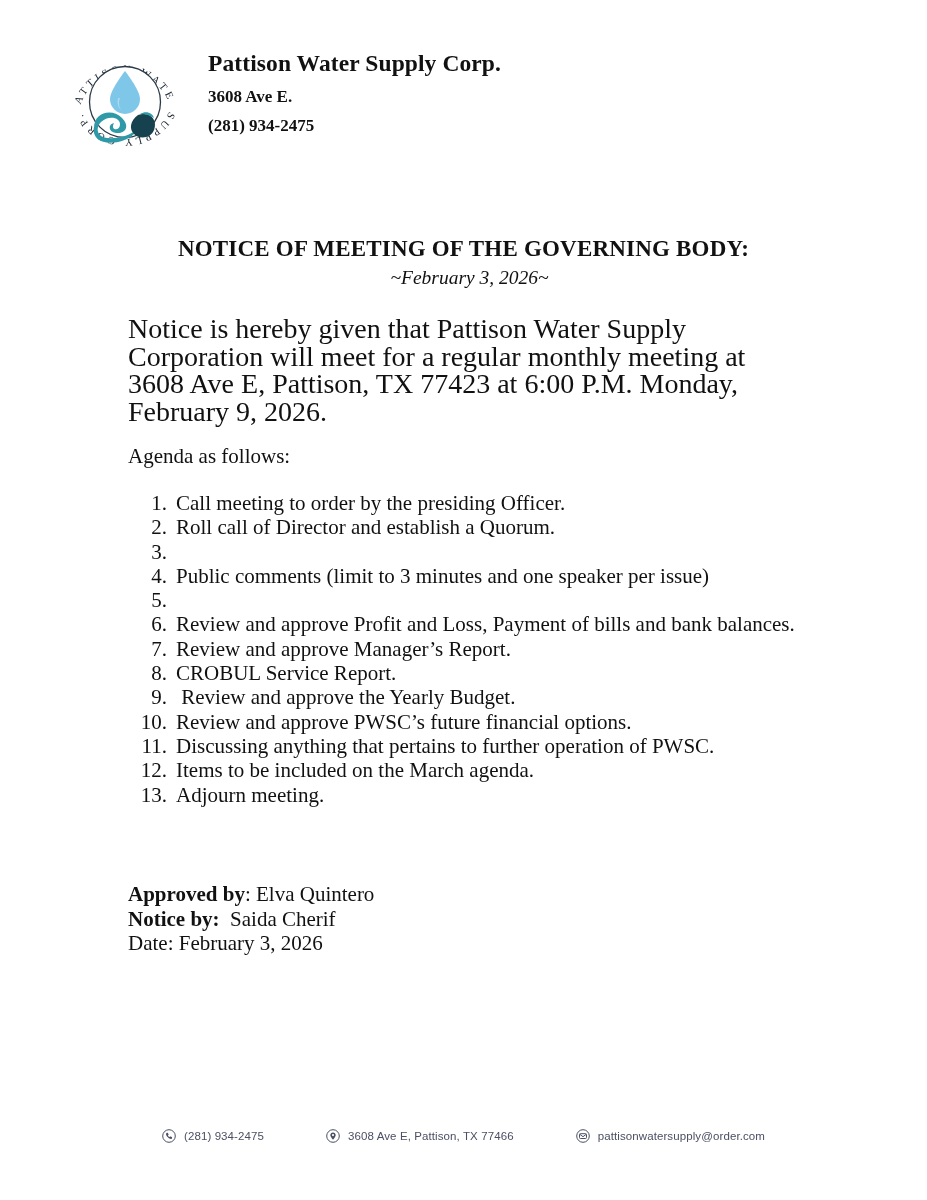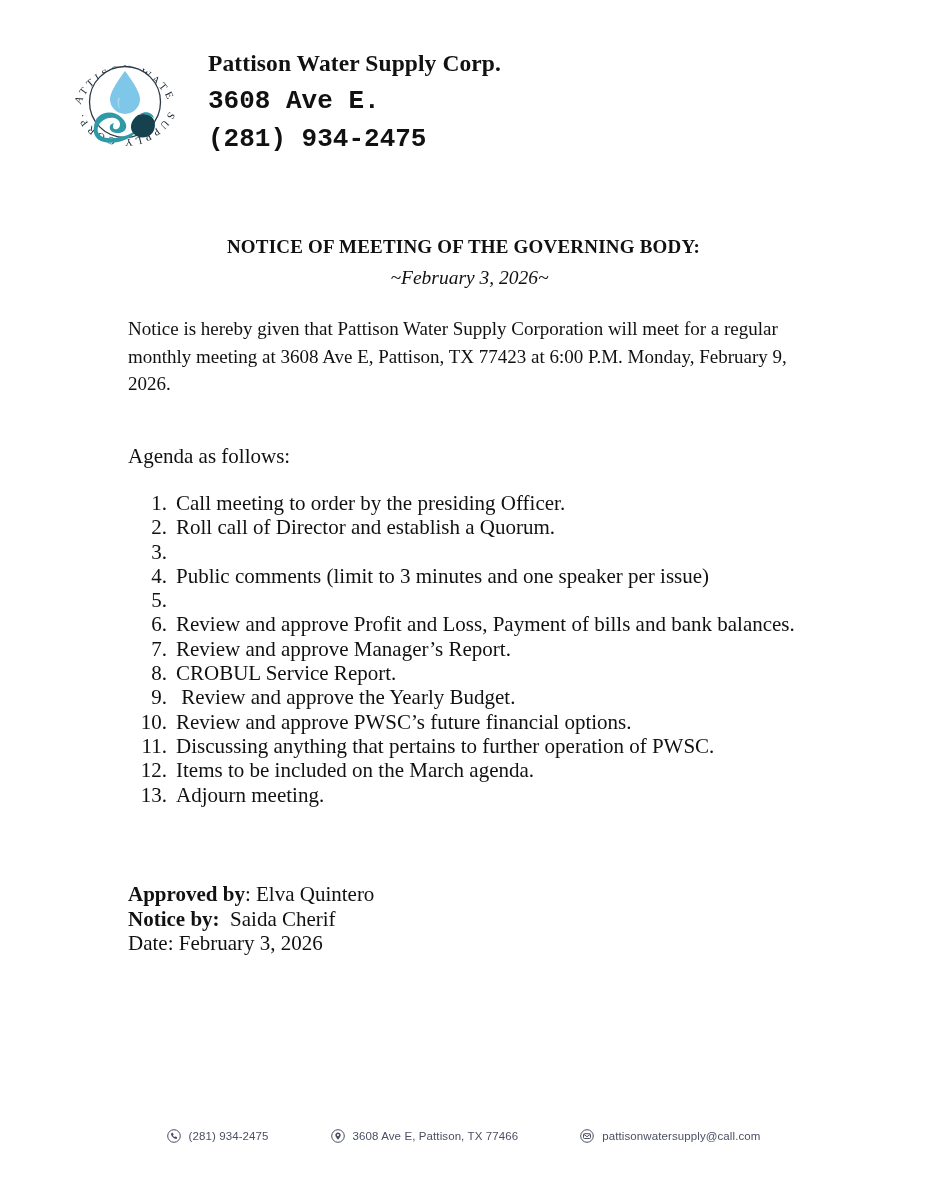--- a/index.html
+++ b/index.html
@@ -38,56 +38,55 @@
     font-family: "Liberation Serif", serif;
   }
   .company-name {
     font-size: 23.5px;
     font-weight: bold;
     letter-spacing: 0.1px;
     line-height: 1.0;
     margin-bottom: 12px;
   }
   .company-line {
-    font-size: 26px;
+    font-size: 17px;
     font-weight: bold;
     line-height: 1.0;
     margin-bottom: 12px;
-    font-family: Liberation Mono, monospace;
   }
   .company-line:last-child { margin-bottom: 0; }
 
   
   .notice-title {
     position: absolute;
     left: 0;
     top: 236px;
     width: 927px;
     text-align: center;
-    font-size: 19px;
+    font-size: 23px;
     font-weight: bold;
     letter-spacing: 0.2px;
   }
   .notice-date {
     position: absolute;
     left: 6px;
     top: 267px;
     width: 927px;
     text-align: center;
     font-size: 19.5px;
     font-style: italic;
   }
 
   
   .body-para {
     position: absolute;
     left: 128px;
     top: 315px;
     width: 672px;
-    font-size: 19px;
+    font-size: 28px;
     line-height: 27.5px;
     text-align: left;
   }
 
   .agenda-lead {
     position: absolute;
     left: 128px;
     top: 443px;
     font-size: 21px;
     line-height: 26px;
@@ -273,15 +272,15 @@
   <div class="footer-gap-2"></div>
 
   <div class="footer-item">
     <span class="footer-icon">
       <svg width="14" height="14" viewBox="0 0 14 14">
         <circle cx="7" cy="7" r="6.3" fill="none" stroke="#4a4f63" stroke-width="1"></circle>
         <rect x="3.5" y="4.7" width="7" height="4.8" rx="0.9" fill="none" stroke="#4a4f63" stroke-width="1"></rect>
         <path d="M3.8 5.3 L7 7.7 L10.2 5.3" fill="none" stroke="#4a4f63" stroke-width="1"></path>
       </svg>
     </span>
-    <span class="footer-text">pattisonwatersupply@call.com</span>
+    <span class="footer-text">pattisonwatersupply@order.com</span>
   </div>
 </div>
 
 </body></html>

